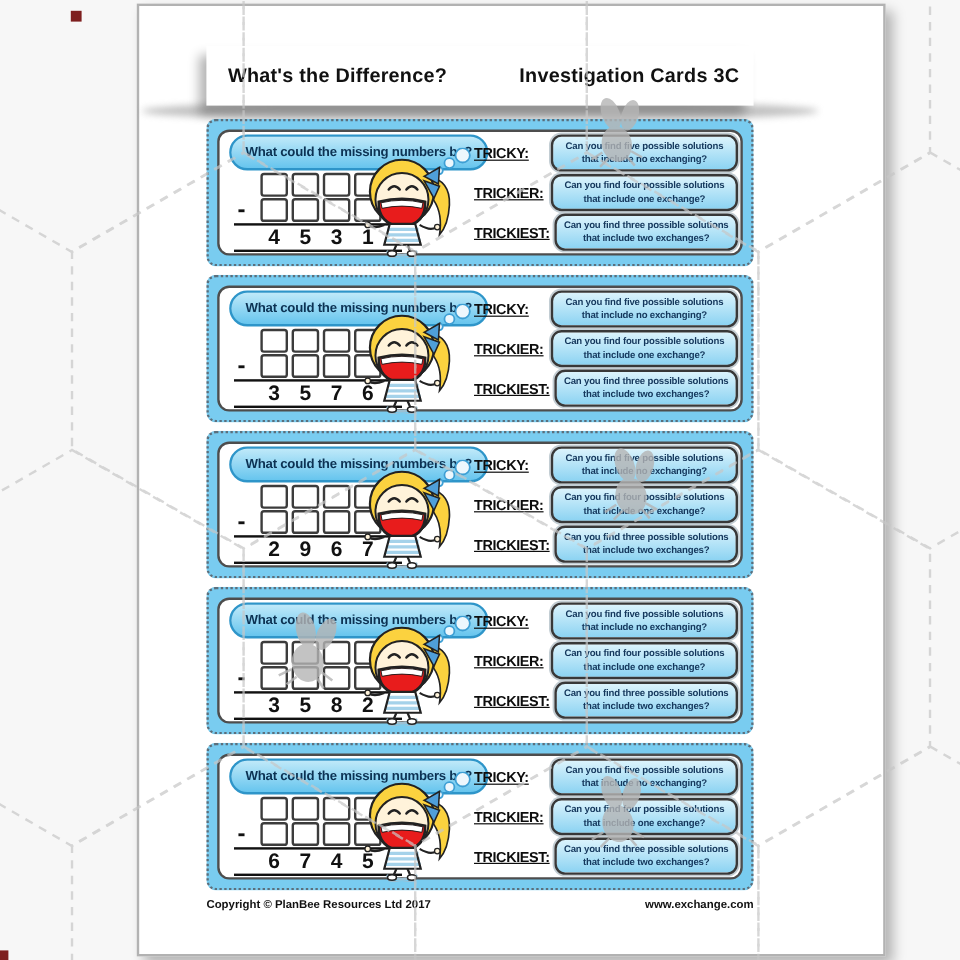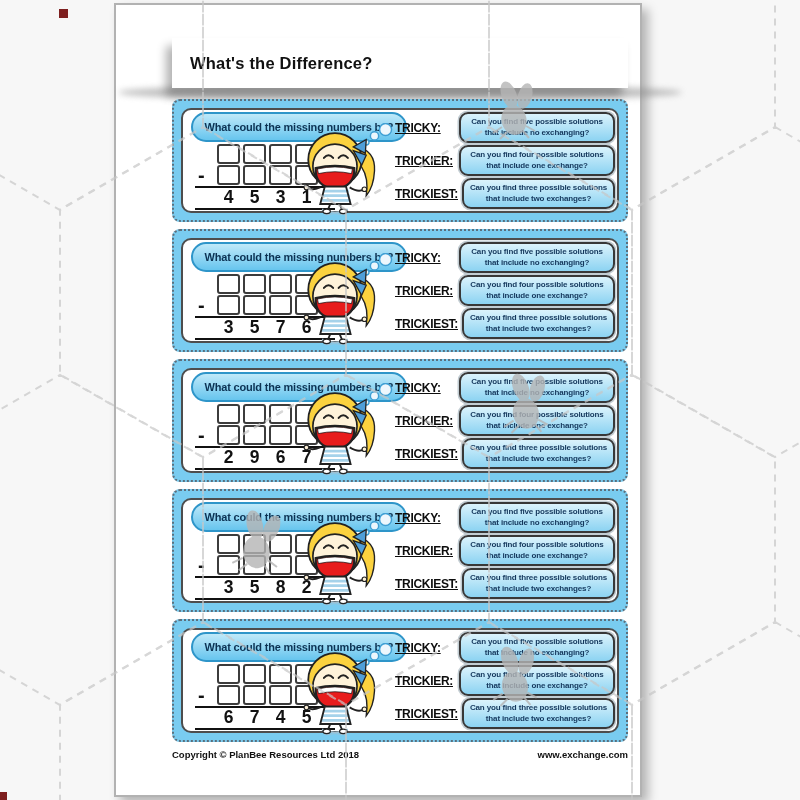--- a/index.html
+++ b/index.html
@@ -1,20 +1,20 @@
 <!DOCTYPE html>
 <html><head>
 <meta charset="utf-8">
 <style>
   html,body{margin:0;padding:0;}
   body{width:800px;height:800px;background:#f7f7f7;overflow:hidden;position:relative;
        font-family:"Liberation Sans",sans-serif;}
 
   
-  .page{position:absolute;left:114px;top:3px;width:528px;height:794px;background:#fff;
+  .page{position:absolute;left:114px;top:3px;width:624px;height:794px;background:#fff;
         border:2px solid #b2b2b2;box-sizing:border-box;box-shadow:6px 6px 10px rgba(0,0,0,.28);}
   .mark{position:absolute;background:#7e1f1f;z-index:6;}
   .mark-tl{left:59px;top:9px;width:9px;height:9px;}
   .mark-bl{left:0;top:792px;width:7px;height:8px;}
 
   
   .hband{position:absolute;left:56px;top:33px;width:456px;height:50px;background:#fff;
          box-shadow:-6px 8px 9px rgba(0,0,0,.30);display:flex;justify-content:space-between;
          align-items:center;padding:0 12px 0 18px;box-sizing:border-box;z-index:3;}
   .title{font-weight:700;font-size:16.5px;color:#111;letter-spacing:.2px;white-space:nowrap;}
@@ -113,20 +113,21 @@
     </symbol>
   </defs>
 </svg>
 
 <div class="mark mark-tl"></div>
 <div class="mark mark-bl"></div>
 
 <div class="page">
   <div class="hband">
     <span class="title">What's the Difference?</span>
+    <span class="title">Investigation Cards 3C</span>
   </div>
   <div class="swoosh"></div>
 
   <div class="cards">
 
     <section class="card">
       <div class="card-inner">
         <div class="pill">
           <span>What could the missing numbers be?</span>
         </div>
@@ -416,21 +417,21 @@
               <span class="bl2"><span>that include </span><span class="u">two exchanges</span><span>?</span></span>
             </div>
           </div>
         </div>
       </div>
     </section>
 
   </div>
 
   <div class="footer">
-    <span>Copyright © PlanBee Resources Ltd 2018</span>
+    <span>Copyright © PlanBee Resources Ltd 2017</span>
     <span>www.exchange.com</span>
   </div>
 </div>
 
 <svg class="wm" viewBox="0 0 800 800" aria-hidden="true">
   <g fill="none" stroke="#c7c7c7" stroke-width="2" stroke-dasharray="7 6" opacity="0.7">
     <polygon points="60,-120 203,-37.5 203,127.5 60,210 -83,127.5 -83,-37.5"></polygon>
     <polygon points="346,-120 489,-37.5 489,127.5 346,210 203,127.5 203,-37.5"></polygon>
     <polygon points="632,-120 775,-37.5 775,127.5 632,210 489,127.5 489,-37.5"></polygon>
     <polygon points="203,127 346,209.5 346,374.5 203,457 60,374.5 60,209.5"></polygon>

